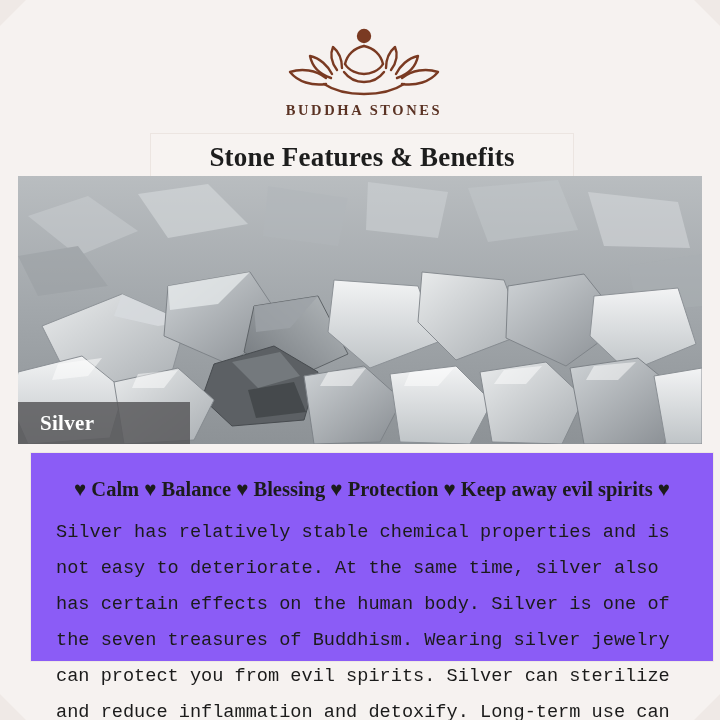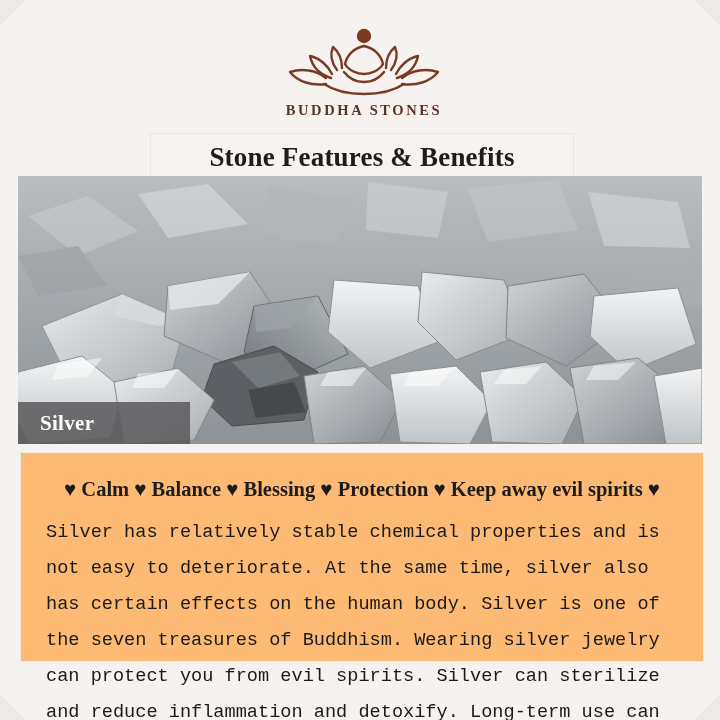--- a/index.html
+++ b/index.html
@@ -119,25 +119,25 @@
     font-family: "Liberation Serif", serif;
     font-weight: 700;
     font-size: 21px;
     padding-left: 22px;
     letter-spacing: 0.3px;
   }
 
   
   .text-panel {
     position: absolute;
-    left: 20px;
+    left: 30px;
     top: 452px;
     width: 684px;
     height: 210px;
-    background: #fdba74;
+    background: #8b5cf6;
     box-shadow: 0 0 0 1px #eee8e4 inset;
     box-sizing: border-box;
     padding: 26px 26px 0 26px;
   }
   .keywords {
     font-family: "Liberation Serif", serif;
     font-weight: 700;
     font-size: 20.5px;
     color: #1c1c1c;
     text-align: center;

